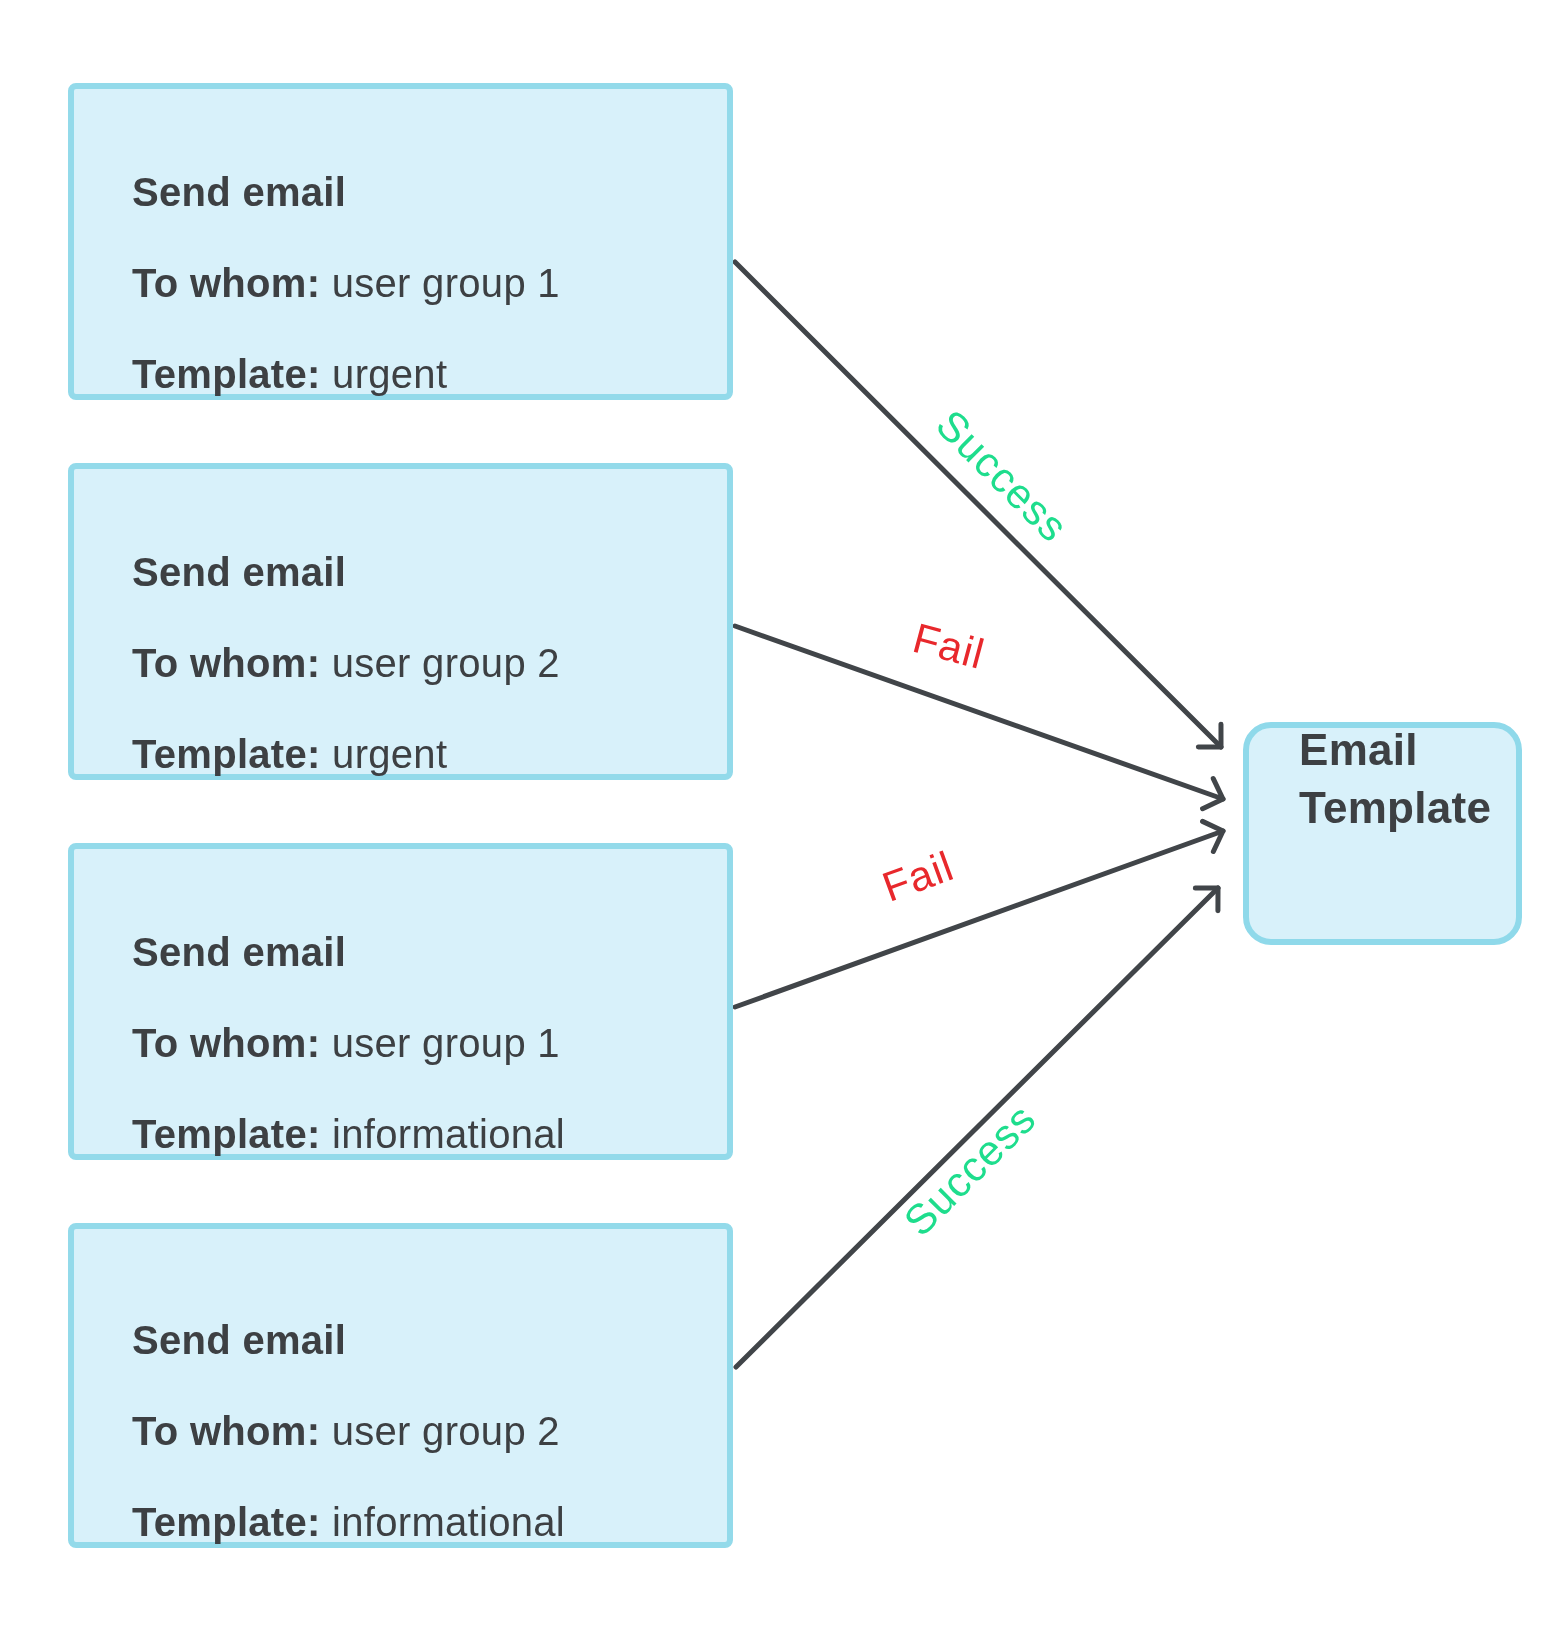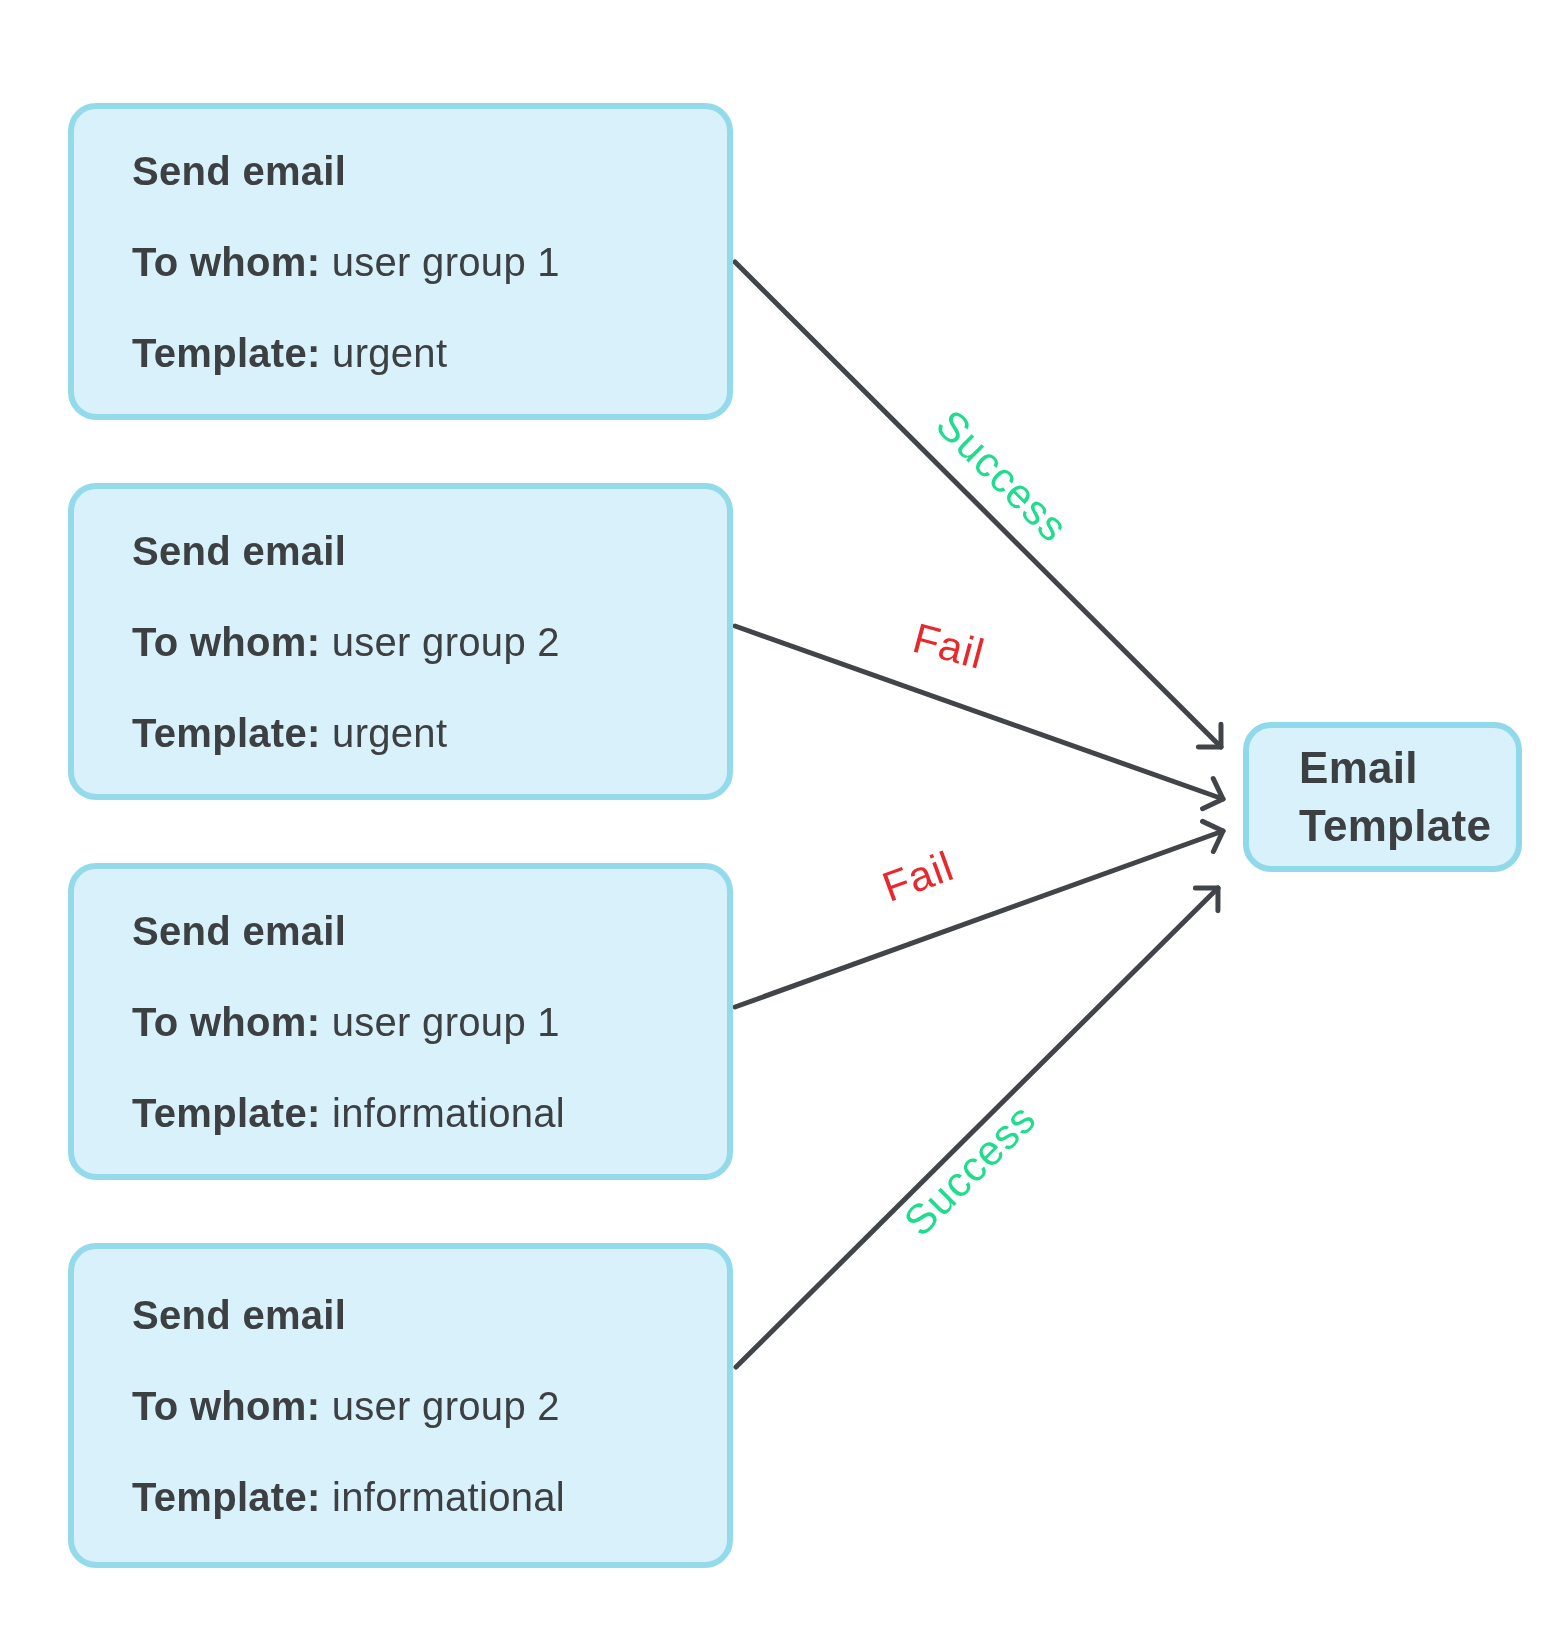--- a/index.html
+++ b/index.html
@@ -37,48 +37,47 @@
   .edge-label.success { fill: #1edd8d; }
   .edge-label.fail    { fill: #e8282c; }
 
   .task-box {
     position: absolute;
     left: 68px;
     width: 665px;
     box-sizing: border-box;
     background: #d8f1fa;
     border: 6px solid #93daea;
-    border-radius: 28px;
+    border-radius: 8px;
     display: flex;
     flex-direction: column;
-    justify-content: center;
+    justify-content: flex-end;
     gap: 51px;
     padding-left: 58px;
     color: #3d4043;
     font-size: 40px;
     line-height: 1;
     letter-spacing: 0.3px;
-    margin-top: 20px;
   }
   .task-box .line { white-space: nowrap; }
   .task-box .bold, .task-box .title { font-weight: 700; }
 
   .service-box {
     position: absolute;
     left: 1243px;
     top: 722px;
     width: 279px;
-    height: 150px;
+    height: 223px;
     box-sizing: border-box;
     background: #d8f1fa;
     border: 6px solid #8fd9ea;
     border-radius: 28px;
     display: flex;
     flex-direction: column;
-    justify-content: center;
+    justify-content: flex-start;
     gap: 14px;
     padding-left: 50px;
     color: #3d4043;
     font-size: 44px;
     font-weight: 700;
     line-height: 1;
     letter-spacing: 0.3px;
   }
 </style>
 </head>

